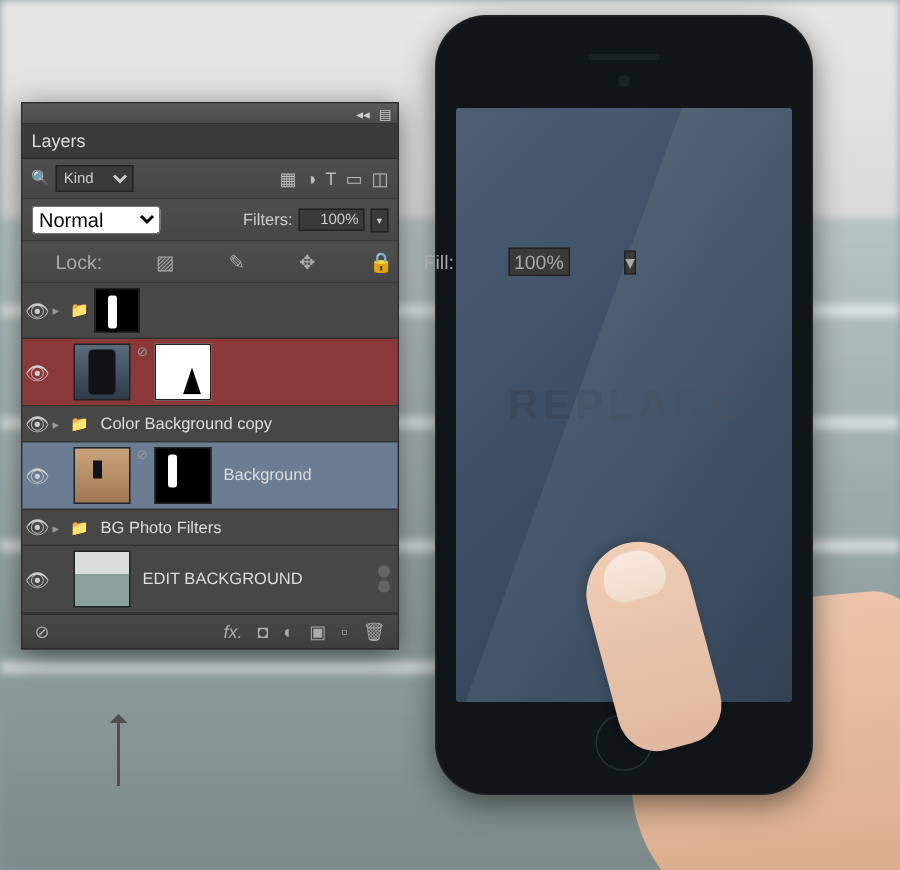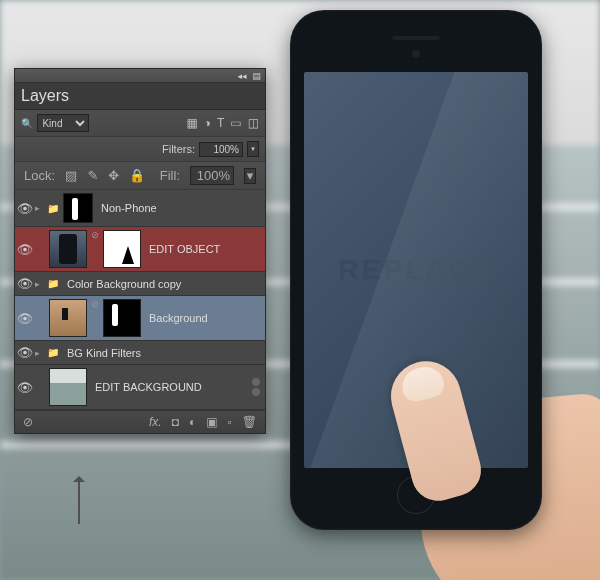--- a/index.html
+++ b/index.html
@@ -20,32 +20,32 @@
 .home-btn { position: absolute; bottom: 16px; left: 50%; transform: translateX(-50%); width: 38px; height: 38px; border: 1px solid #2a3236; border-radius: 50%; }
 .hand { position: absolute; bottom: -40px; right: -60px; width: 300px; height: 300px; }
 .thumb { position: absolute; bottom: 100px; left: 80px; width: 70px; height: 140px; background: linear-gradient(#f0cdb6, #e0b89f); border-radius: 40px 40px 30px 30px; transform: rotate(-15deg); box-shadow: -2px -2px 6px rgba(0,0,0,.15); }
 .thumb::after { content: ""; position: absolute; top: 6px; left: 14px; width: 42px; height: 32px; background: linear-gradient(#f8e8de, #f0dcc8); border-radius: 20px 20px 14px 14px; }
 .palm { position: absolute; bottom: -20px; left: 100px; width: 200px; height: 220px; background: linear-gradient(#ecc5aa, #d8a988); border-radius: 80px 30px 20px 100px; transform: rotate(-5deg); }
 
 .panel { position: absolute; left: 14px; top: 68px; width: 252px; background: #4a4a4a; border: 1px solid #2a2a2a; box-shadow: 0 4px 18px rgba(0,0,0,.5); z-index: 5; font-size: 11px; color: #ccc; }
 .panel-hdr { height: 14px; background: linear-gradient(#5a5a5a, #4a4a4a); display: flex; justify-content: flex-end; align-items: center; padding: 0 4px; gap: 6px; border-bottom: 1px solid #333; }
 .panel-hdr span { font-size: 9px; cursor: pointer; }
 .tab-row { background: #3a3a3a; padding: 4px 6px; border-bottom: 1px solid #2a2a2a; }
-.tab { display: inline-block; font-size: 16px; color: #ddd; }
+.tab { display: inline-block; font-size: 12px; color: #ddd; }
 
 .row { display: flex; align-items: center; padding: 4px 6px; gap: 4px; border-bottom: 1px solid #3a3a3a; background: linear-gradient(#4e4e4e, #464646); }
 .row:last-of-type { border-bottom: none; }
 .filter-row select { background: #3a3a3a; color: #ccc; border: 1px solid #222; font-size: 10px; height: 18px; }
 .filter-row .search { width: 52px; }
 .iconbar { display: flex; gap: 6px; margin-left: auto; color: #bbb; font-size: 12px; }
 .iconbar span { cursor: pointer; }
 .blend { width: 86px; }
 .pct-box { width: 44px; text-align: right; background: #3a3a3a; border: 1px solid #222; color: #ccc; padding: 1px 3px; font-size: 10px; }
 .dd { width: 12px; height: 16px; background: #3a3a3a; border: 1px solid #222; display: inline-flex; align-items: center; justify-content: center; font-size: 7px; }
-.lockbar span { font-size: 13px; color: #aaa; margin: 0 3px; cursor: pointer; }
+.lockbar span { font-size: 13px; color: #aaa; margin: 0 16px; cursor: pointer; }
 
 .layers { background: #454545; }
 .layer { display: flex; align-items: center; min-height: 36px; border-bottom: 1px solid #333; background: #474747; }
 .layer.sel { background: #8a3838; }
 .layer.hl  { background: #6b7d93; }
 .eye { width: 20px; text-align: center; font-size: 13px; color: #ccc; cursor: pointer; }
 .disc { width: 12px; font-size: 9px; color: #999; cursor: pointer; }
 .disc.none { visibility: hidden; }
 .fld { width: 14px; font-size: 10px; color: #999; }
 .thumbs { display: flex; gap: 4px; padding: 3px 2px; }
@@ -117,20 +117,23 @@
     <div class="iconbar">
       <span>▦</span>
       <span>◑</span>
       <span>T</span>
       <span>▭</span>
       <span>◫</span>
     </div>
   </div>
 
   <div class="row">
+    <select class="blend">
+      <option>Normal</option>
+    </select>
     <span style="margin-left:auto">Filters:</span>
     <span class="pct-box">100%</span>
     <span class="dd">▾</span>
   </div>
 
   <div class="row lockbar">
     <span>Lock:</span>
     <span>▨</span>
     <span>✎</span>
     <span>✥</span>
@@ -142,32 +145,30 @@
 
   <div class="layers">
 
     <div class="layer">
       <span class="eye">👁</span>
       <span class="disc">▸</span>
       <span class="fld">📁</span>
       <div class="thumbs">
           <div class="th mask-b"></div>
         </div>
-      <span class="lname">Non-Phone</span>
     </div>
 
     <div class="layer sel">
       <span class="eye">👁</span>
       <span class="disc none">▸</span>
       <div class="thumbs">
         <div class="th big ph-th"></div>
         <span class="link">⊘</span>
         <div class="th big mask-w"></div>
       </div>
-      <span class="lname">EDIT OBJECT</span>
     </div>
 
     <div class="layer small">
       <span class="eye">👁</span>
       <span class="disc">▸</span>
       <span class="fld">📁</span>
       <span class="lname">Color Background copy</span>
     </div>
 
     <div class="layer hl">
@@ -178,21 +179,21 @@
         <span class="link">⊘</span>
         <div class="th big mask-b"></div>
       </div>
       <span class="lname">Background</span>
     </div>
 
     <div class="layer small">
       <span class="eye">👁</span>
       <span class="disc">▸</span>
       <span class="fld">📁</span>
-      <span class="lname">BG Kind Filters</span>
+      <span class="lname">BG Photo Filters</span>
     </div>
 
     <div class="layer">
       <span class="eye">👁</span>
       <span class="disc none">▸</span>
       <div class="thumbs">
         <div class="th big bld-th"></div>
       </div>
       <span class="lname">EDIT BACKGROUND</span>
       <div class="advcol">

